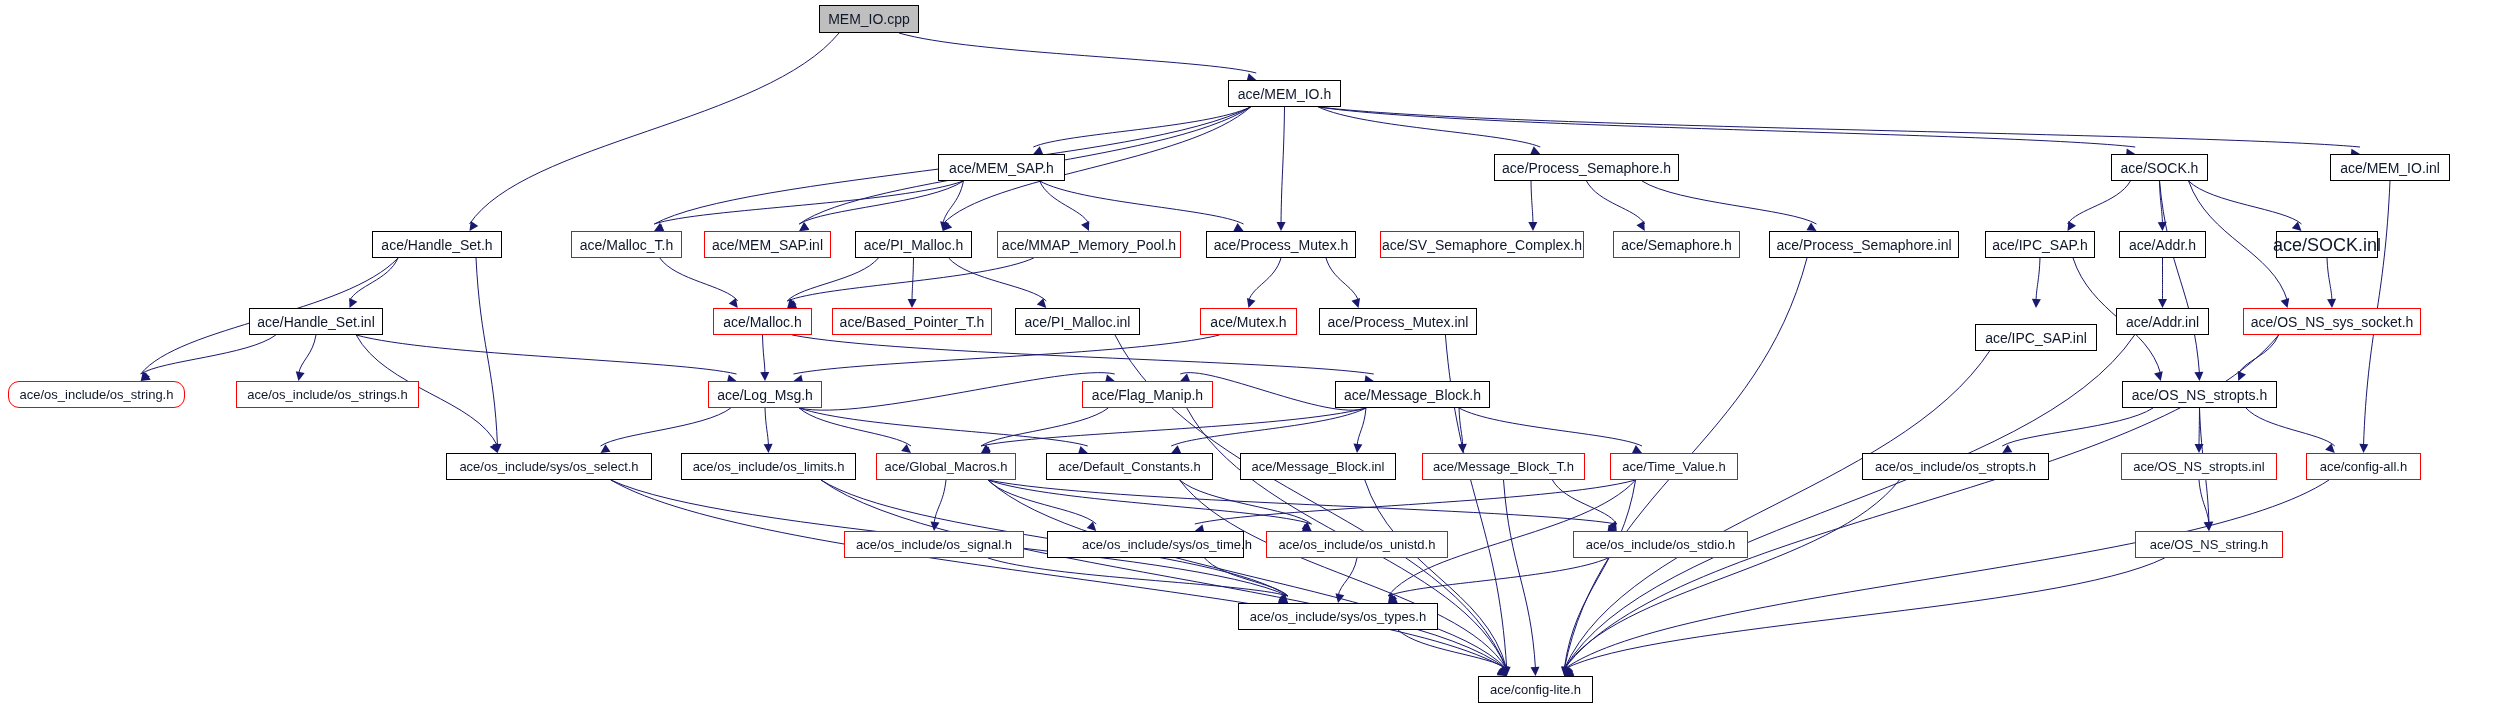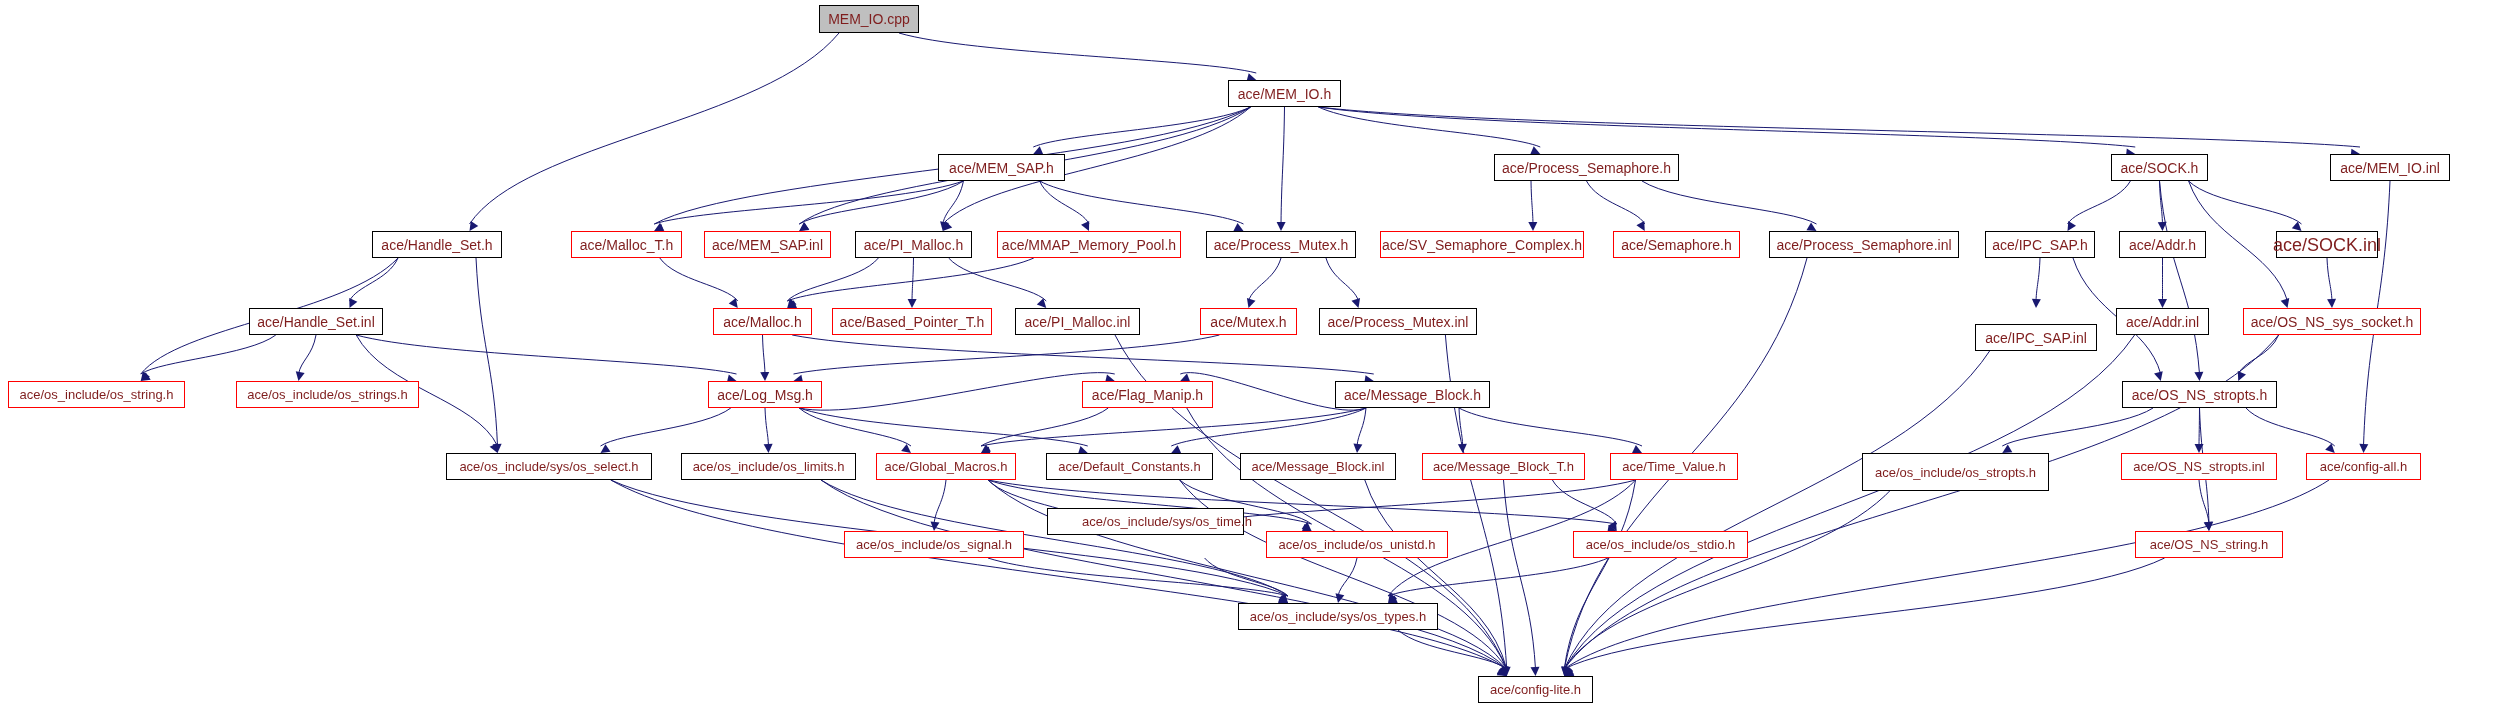--- a/index.html
+++ b/index.html
@@ -2,21 +2,21 @@
 <html><head>
 <meta charset="utf-8">
 <title>MEM_IO.cpp include dependency graph</title>
 <style>
   html,body{margin:0;padding:0;background:#ffffff;}
   body{font-family:"Liberation Sans", sans-serif;}
   #graph{position:relative;width:2509px;height:709px;background:#ffffff;overflow:hidden;}
   #edges{position:absolute;left:0;top:0;width:2509px;height:709px;pointer-events:none;}
   .node{position:absolute;box-sizing:border-box;display:flex;align-items:center;
         justify-content:center;border:1px solid #000000;background:#ffffff;
-        color:#7f1d1d;white-space:nowrap;line-height:1;}
+        color:#0f172a;white-space:nowrap;line-height:1;}
   .node span{display:block;padding:0 2px;}
   .node.red{border-color:#ff0000;}
   .node.root{background:#bfbfbf;border-color:#000000;}
 </style>
 </head>
 <body>
 
 <div id="graph">
   <svg id="edges" viewBox="0 0 2509 709">
       <path d="M899,33 C970.5875,54.150000000000006 1202.6625,58.849999999999994 1256.25,73" fill="none" stroke="#191970" stroke-width="1"></path>
@@ -285,21 +285,21 @@
       </div>
       <div class="node" style="left: 1975px; top: 324px; width: 122px; height: 27px; font-size: 14px;">
         <span>ace/IPC_SAP.inl</span>
       </div>
       <div class="node" style="left: 2116px; top: 308px; width: 93px; height: 27px; font-size: 14px;">
         <span>ace/Addr.inl</span>
       </div>
       <div class="node red" style="left: 2243px; top: 308px; width: 178px; height: 27px; font-size: 14px;">
         <span>ace/OS_NS_sys_socket.h</span>
       </div>
-      <div class="node red" style="left: 8px; top: 381px; width: 177px; height: 27px; font-size: 13px;">
+      <div class="node red" style="left: 8px; top: 381px; width: 177px; height: 27px; font-size: 13px; border-radius: 11px;">
         <span>ace/os_include/os_string.h</span>
       </div>
       <div class="node red" style="left: 207px; top: 381px; width: 183px; height: 27px; font-size: 13px; margin-left: 29px;">
         <span>ace/os_include/os_strings.h</span>
       </div>
       <div class="node red" style="left: 708px; top: 381px; width: 114px; height: 27px; font-size: 14px;">
         <span>ace/Log_Msg.h</span>
       </div>
       <div class="node red" style="left: 1082px; top: 381px; width: 131px; height: 27px; font-size: 14px;">
         <span>ace/Flag_Manip.h</span>
@@ -324,33 +324,33 @@
       </div>
       <div class="node" style="left: 1240px; top: 453px; width: 156px; height: 27px; font-size: 13px;">
         <span>ace/Message_Block.inl</span>
       </div>
       <div class="node red" style="left: 1422px; top: 453px; width: 163px; height: 27px; font-size: 13px;">
         <span>ace/Message_Block_T.h</span>
       </div>
       <div class="node red" style="left: 1610px; top: 453px; width: 128px; height: 27px; font-size: 13px;">
         <span>ace/Time_Value.h</span>
       </div>
-      <div class="node" style="left: 1862px; top: 453px; width: 187px; height: 38px; font-size: 13px;">
+      <div class="node" style="left: 1862px; top: 453px; width: 187px; height: 27px; font-size: 13px;">
         <span>ace/os_include/os_stropts.h</span>
       </div>
       <div class="node red" style="left: 2121px; top: 453px; width: 156px; height: 27px; font-size: 13px;">
         <span>ace/OS_NS_stropts.inl</span>
       </div>
       <div class="node red" style="left: 2306px; top: 453px; width: 115px; height: 27px; font-size: 13px;">
         <span>ace/config-all.h</span>
       </div>
       <div class="node red" style="left: 844px; top: 531px; width: 180px; height: 27px; font-size: 13px;">
         <span>ace/os_include/os_signal.h</span>
       </div>
-      <div class="node" style="left: 1047px; top: 508px; width: 197px; height: 27px; font-size: 13px; padding-left: 43px;">
+      <div class="node" style="left: 1047px; top: 531px; width: 197px; height: 27px; font-size: 13px; padding-left: 43px;">
         <span>ace/os_include/sys/os_time.h</span>
       </div>
       <div class="node red" style="left: 1266px; top: 531px; width: 182px; height: 27px; font-size: 13px;">
         <span>ace/os_include/os_unistd.h</span>
       </div>
       <div class="node red" style="left: 1573px; top: 531px; width: 175px; height: 27px; font-size: 13px;">
         <span>ace/os_include/os_stdio.h</span>
       </div>
       <div class="node red" style="left: 2135px; top: 531px; width: 148px; height: 27px; font-size: 13px;">
         <span>ace/OS_NS_string.h</span>

